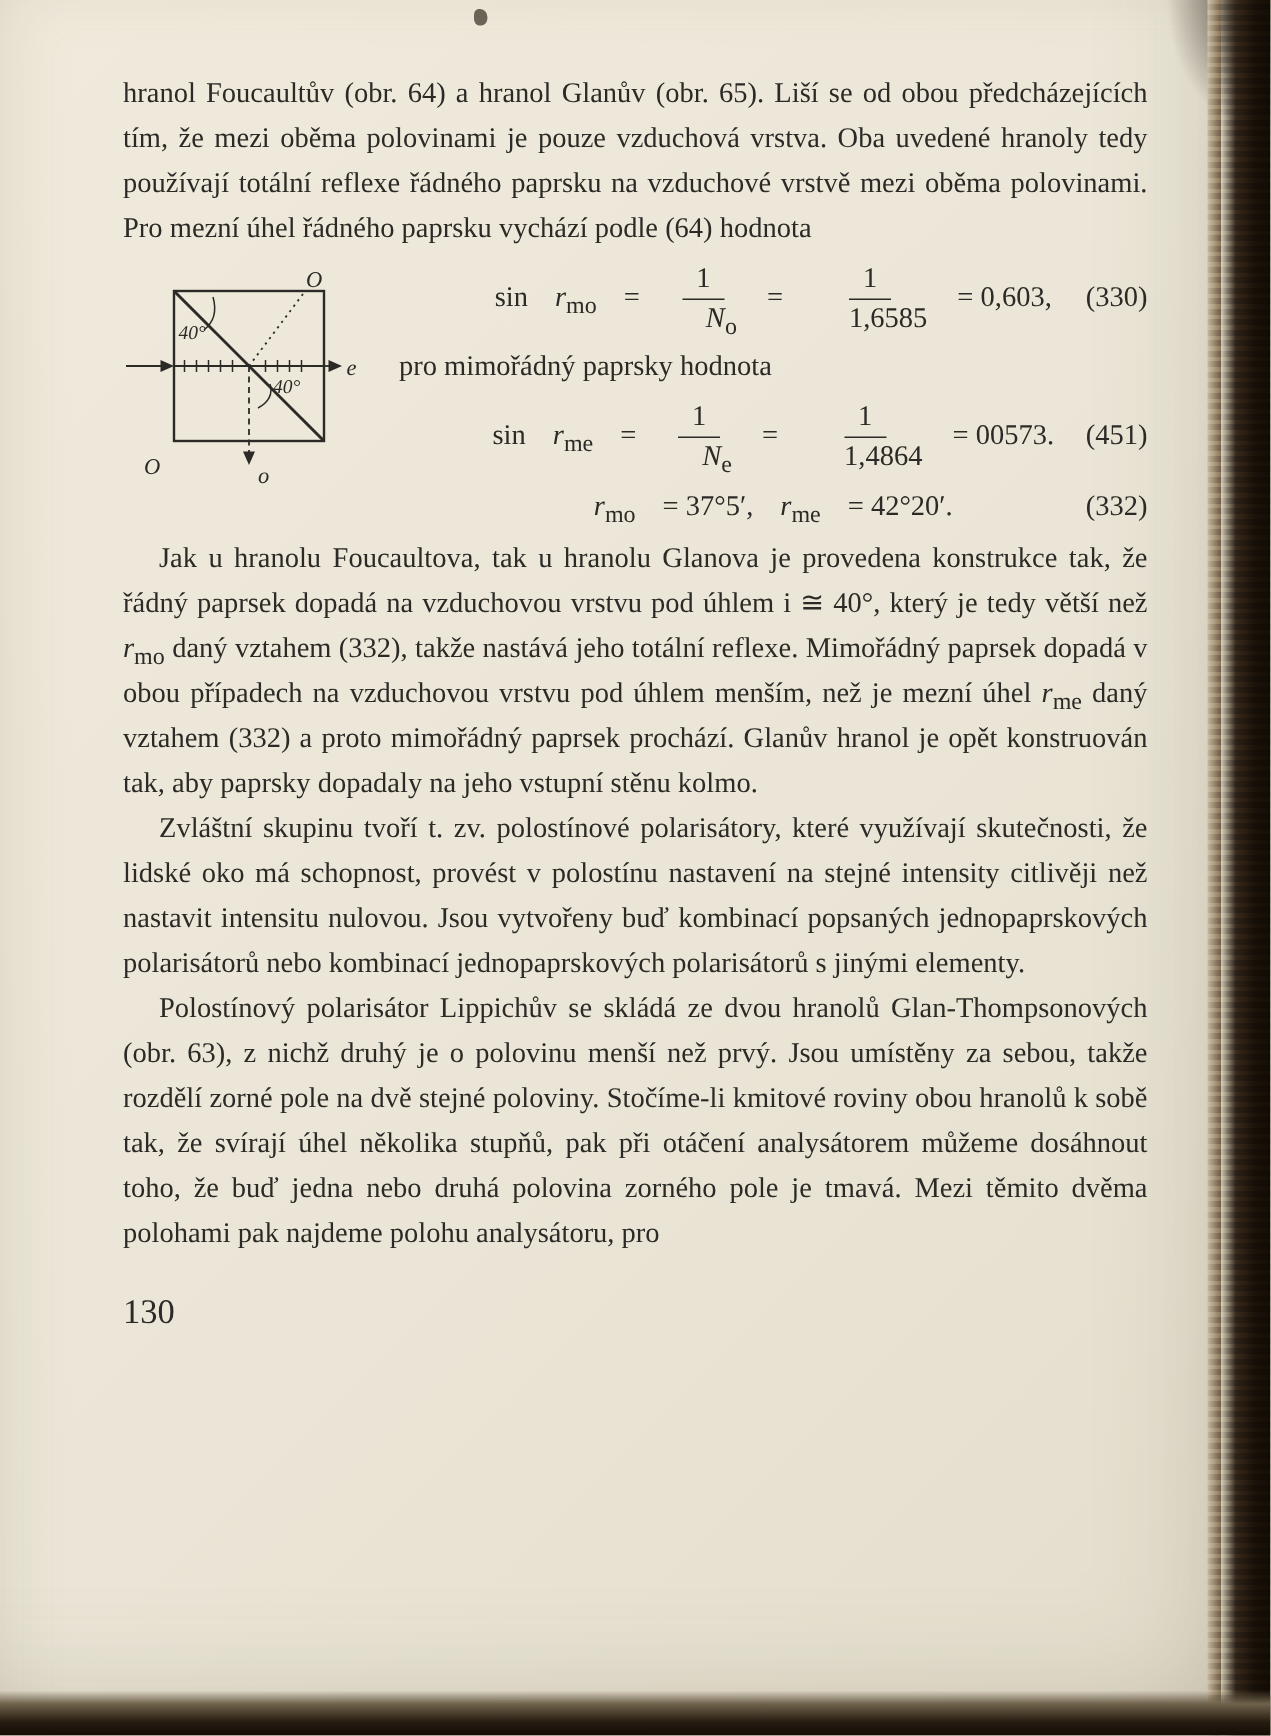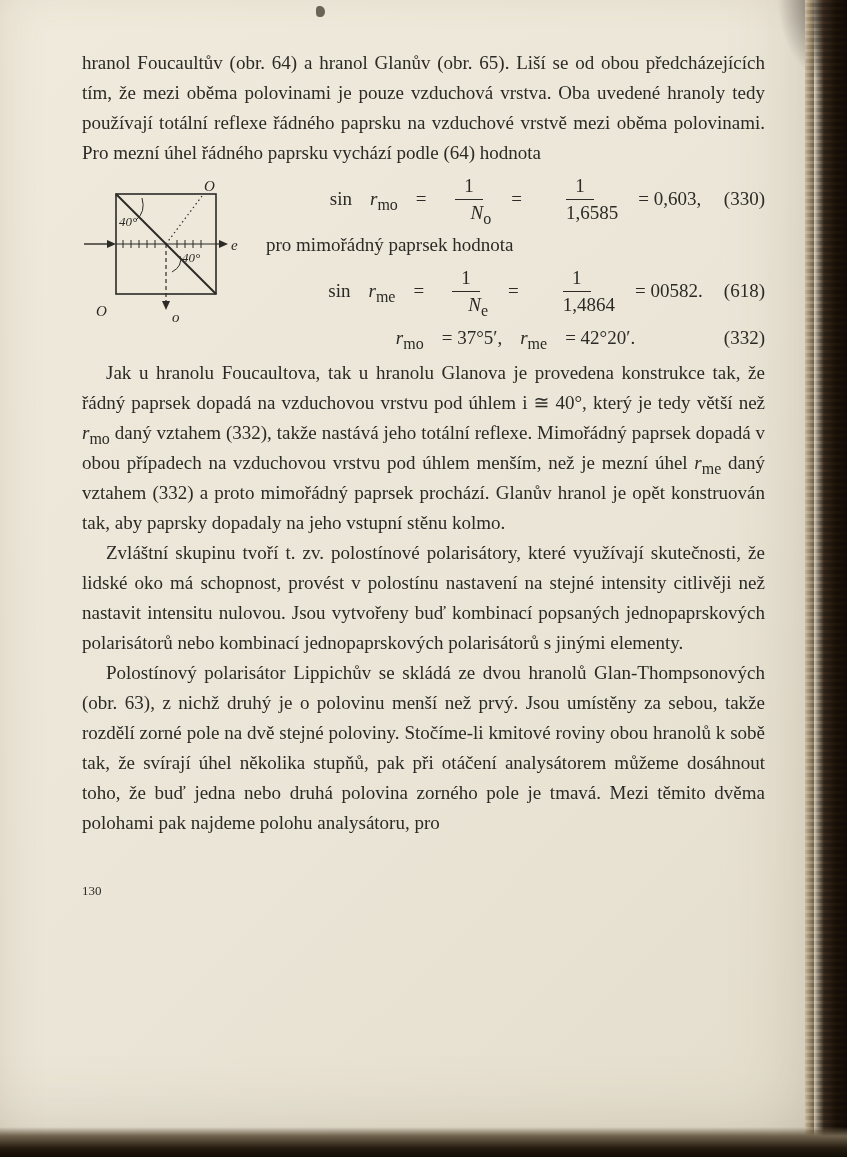--- a/index.html
+++ b/index.html
@@ -33,21 +33,21 @@
   }
   .eq-line.simple{min-height:32px;}
   .eq-body{display:inline-flex;align-items:center;gap:18px;white-space:nowrap;}
   .eq-tag{position:absolute;right:0;top:50%;transform:translateY(-50%);}
   .var{font-style:italic;}
   sub{font-size:16px;line-height:0;}
   .frac{display:inline-flex;flex-direction:column;align-items:center;margin:0 2px;}
   .frac .num{padding:0 9px 2px;border-bottom:1.4px solid #2b2a26;line-height:1.15;}
   .frac .den{padding-top:2px;line-height:1.15;margin-left:24px;}
   .mid-text{margin:2px 0;}
-  .page-number{margin-top:38px;text-indent:0;text-align:left;font-size:13px;}
+  .page-number{margin-top:22px;text-indent:0;text-align:left;font-size:23px;}
   .right-edge{
     position:absolute;top:0;right:0;width:42px;height:100%;
     background:linear-gradient(90deg,#cbbfa8 0%,#7a684e 22%,#33261706 0,#33261a 45%,#191108 75%,#120c06 100%);
   }
   .right-edge .streaks{
     position:absolute;inset:0;
     background:repeating-linear-gradient(180deg,rgba(255,235,200,.10) 0 3px,rgba(0,0,0,.12) 3px 7px);
     mix-blend-mode:overlay;
   }
   .bottom-edge{
@@ -126,39 +126,39 @@
           <span>=</span>
           <span class="frac">
             <span class="num">1</span>
             <span class="den">1,6585</span>
           </span>
           <span>= 0,603,</span>
         </span>
         <span class="eq-tag">(330)</span>
       </div>
 
-      <p class="mid-text">pro mimořádný paprsek hodnota</p>
+      <p class="mid-text">pro mimořádný paprsky hodnota</p>
 
       <div class="eq-line">
         <span class="eq-body">
           <span>sin</span>
             <span><i class="var">r</i><sub>me</sub></span>
           <span>=</span>
           <span class="frac">
             <span class="num">1</span>
             <span class="den"><i class="var">N</i><sub>e</sub></span>
           </span>
           <span>=</span>
           <span class="frac">
             <span class="num">1</span>
             <span class="den">1,4864</span>
           </span>
-          <span>= 00582.</span>
+          <span>= 00573.</span>
         </span>
-        <span class="eq-tag">(618)</span>
+        <span class="eq-tag">(451)</span>
       </div>
 
 
       <div class="eq-line simple">
         <span class="eq-body">
           <span><i class="var">r</i><sub>mo</sub></span>
           <span>= 37°5′,</span>
           <span><i class="var">r</i><sub>me</sub></span>
           <span>= 42°20′.</span>
         </span>

